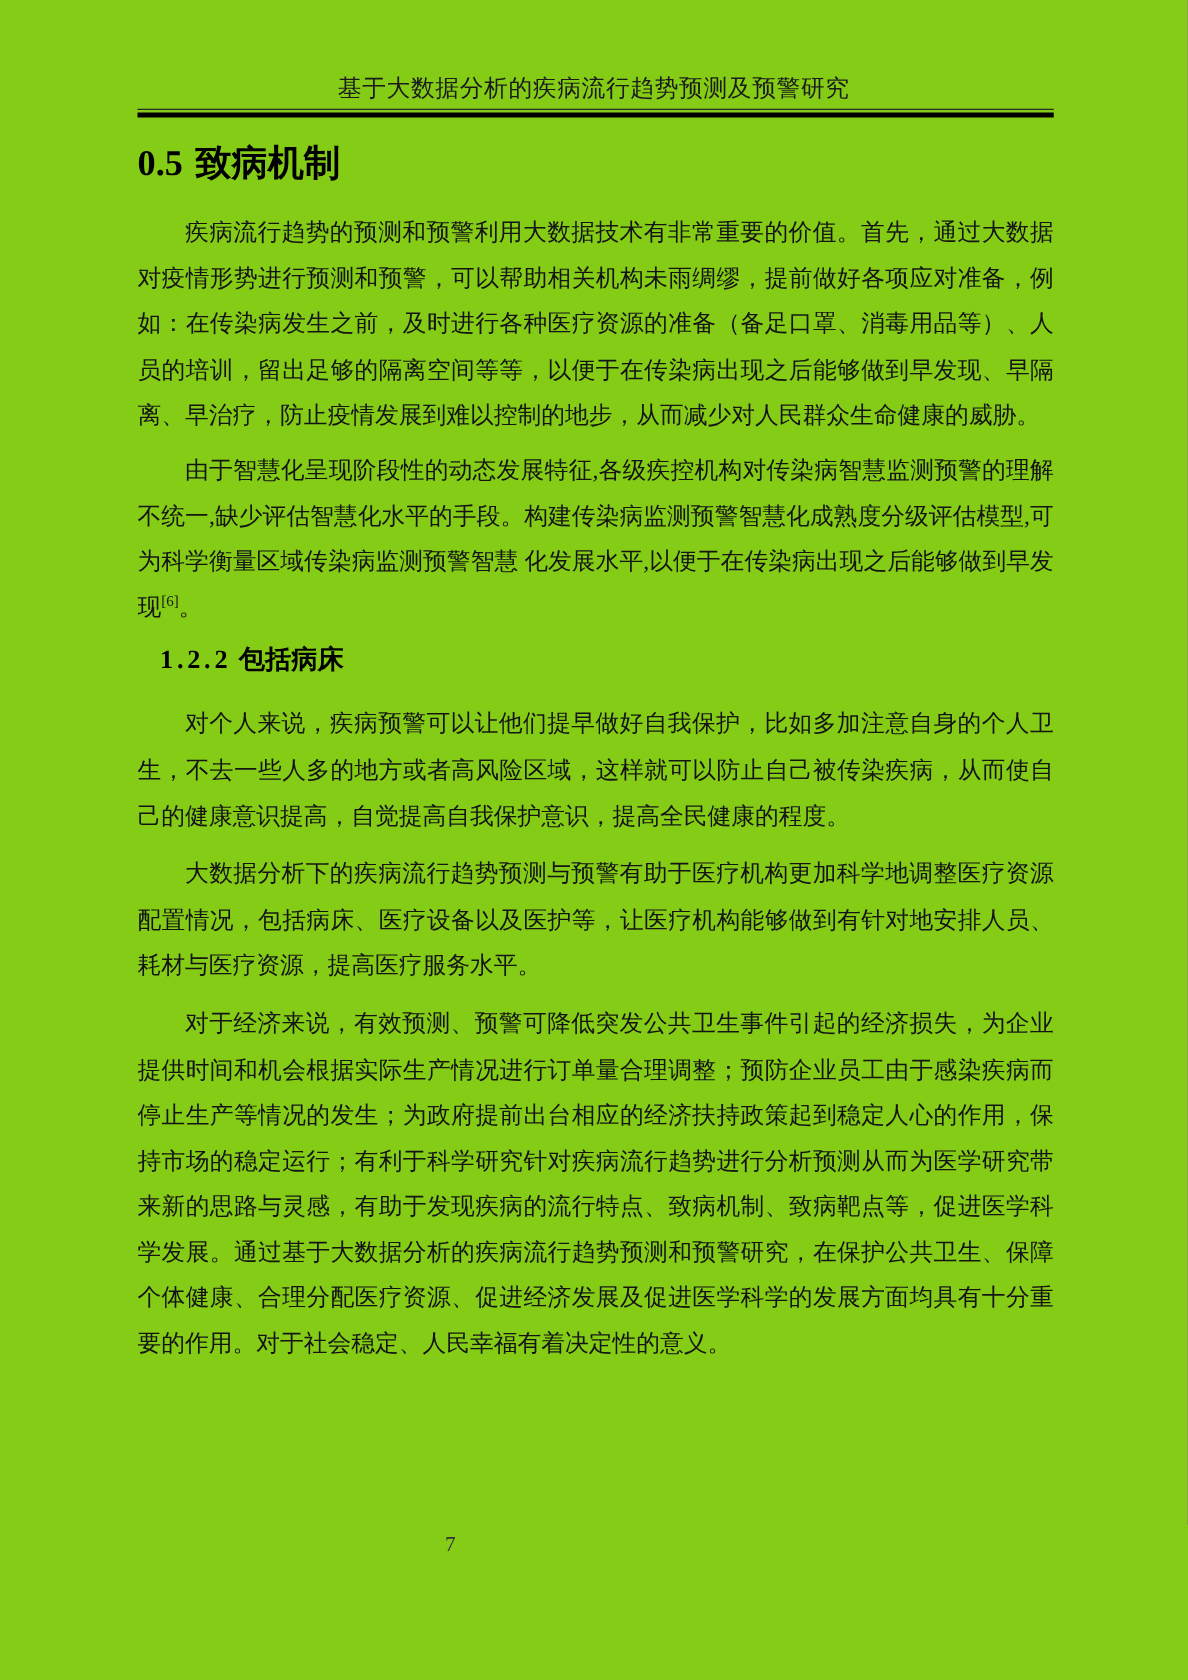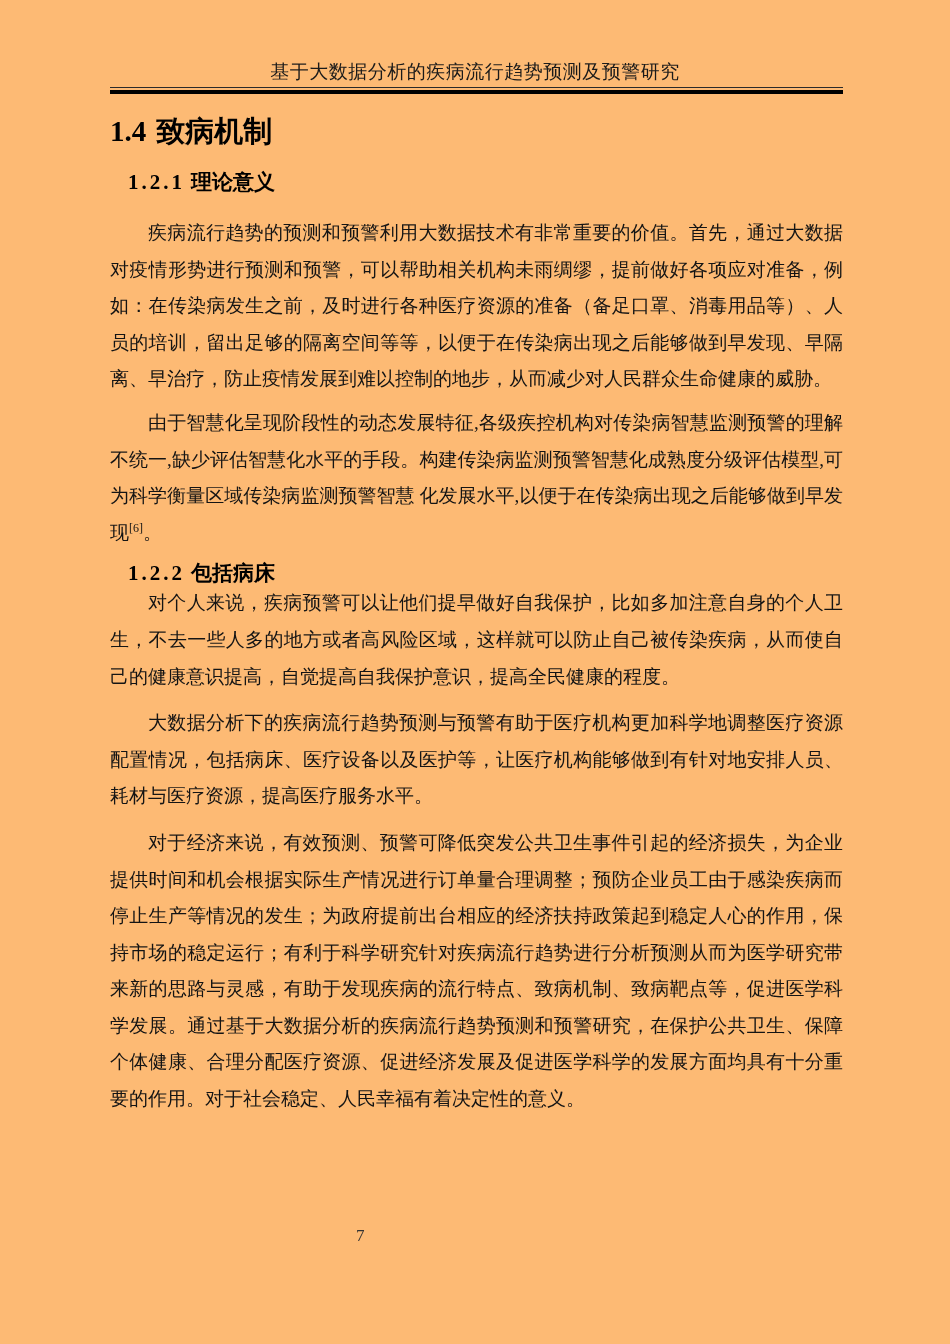--- a/index.html
+++ b/index.html
@@ -1,21 +1,21 @@
 <!DOCTYPE html>
 <html lang="zh"><head>
 <meta charset="utf-8">
 <style>
   html, body { margin: 0; padding: 0; background: #888; }
   .page {
     position: relative;
     width: 950px;
     height: 1344px;
     margin: 0 auto;
-    background: #fdba74;
+    background: #84cc16;
     font-family: "Liberation Serif", "DejaVu Serif", serif;
     color: #111111;
     overflow: hidden;
   }
   
   .running-head {
     position: absolute;
     top: 60px; left: 0; right: 0;
     text-align: center;
     font-size: 19px;
@@ -67,21 +67,21 @@
   p.body-para {
     font-size: 19px;
     line-height: 36.6px;
     text-indent: 2em;
     text-align: justify;
     text-justify: inter-ideograph;
     color: #141414;
   }
   #p1 { margin-top: 21px; }
   #p2 { margin-top: 7px; }
-  #p3 { }
+  #p3 { margin-top: 22px; }
   #p4 { margin-top: 10px; }
   #p5 { margin-top: 10px; }
   sup.ref {
     font-size: 12px;
     line-height: 0;
     vertical-align: super;
   }
   .page-number {
     position: absolute;
     top: 1226px;
@@ -95,26 +95,23 @@
 
 <div class="page">
 
   <div class="running-head">基于大数据分析的疾病流行趋势预测及预警研究</div>
   <div class="head-rule-thin"></div>
   <div class="head-rule-thick"></div>
 
   <div class="content">
 
     <h1 class="section-heading">
-      <span class="num">1.4</span><span>致病机制</span>
+      <span class="num">0.5</span><span>致病机制</span>
     </h1>
 
-    <h2 class="subsection-heading" id="h-121">
-      <span class="num">1.2.1</span><span>理论意义</span>
-    </h2>
 
     <p class="body-para" id="p1">
       <span>疾病流行趋势的预测和预警利用大数据技术有非常重要的价值。首先，通过大数据对疫情形势进行预测和预警，可以帮助相关机构未雨绸缪，提前做好各项应对准备，例如：在传染病发生之前，及时进行各种医疗资源的准备（备足口罩、消毒用品等）、人员的培训，留出足够的隔离空间等等，以便于在传染病出现之后能够做到早发现、早隔离、早治疗，防止疫情发展到难以控制的地步，从而减少对人民群众生命健康的威胁。</span>
     </p>
 
     <p class="body-para" id="p2">
       <span>由于智慧化呈现阶段性的动态发展特征,各级疾控机构对传染病智慧监测预警的理解不统一,缺少评估智慧化水平的手段。构建传染病监测预警智慧化成熟度分级评估模型,可为科学衡量区域传染病监测预警智慧 化发展水平,以便于在传染病出现之后能够做到早发现</span><sup class="ref">[6]</sup><span>。</span>
     </p>
 
     <h2 class="subsection-heading" id="h-122">

